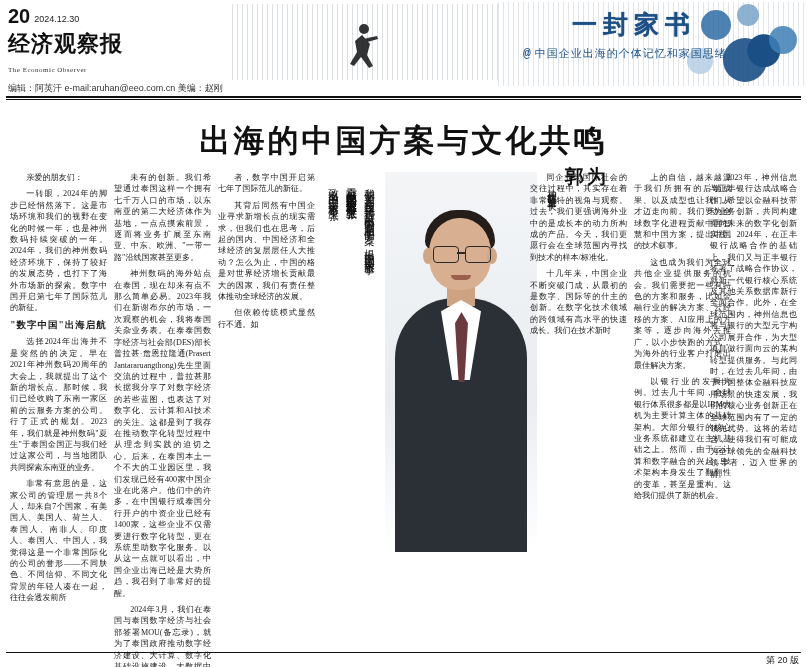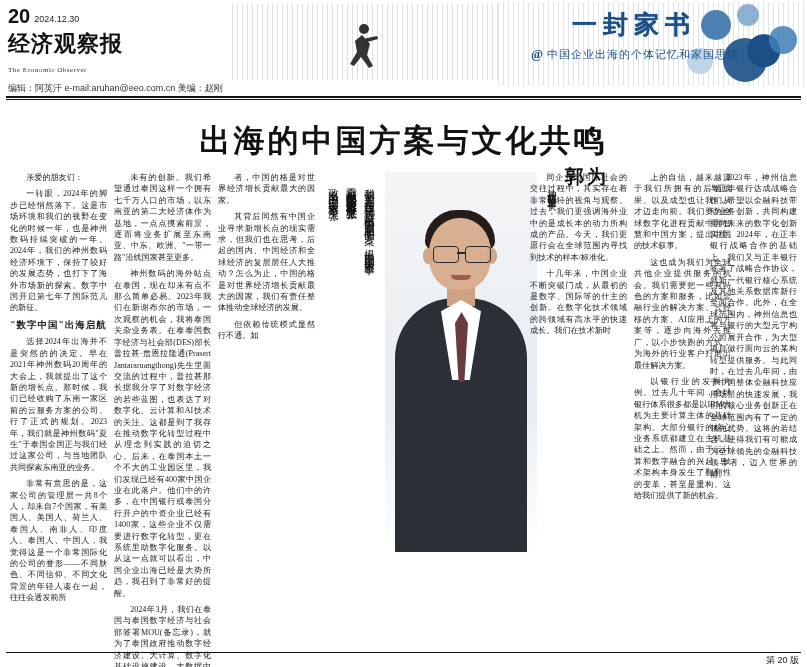--- a/index.html
+++ b/index.html
@@ -29,21 +29,21 @@
   .runner{position:absolute;left:108px;top:18px;width:44px;height:50px;opacity:.85;}
 
   .mast-right{position:absolute;left:498px;top:2px;width:309px;height:84px;overflow:hidden;}
   .mr-bg{position:absolute;inset:0;background:
       radial-gradient(circle at 86% 58%, #1b4f86 0 16px, rgba(27,79,134,0) 17px),
       repeating-linear-gradient(90deg,#dfe5ea 0px,#dfe5ea 1px,#ffffff 1px,#ffffff 5px);
   }
   .mr-circles{position:absolute;right:4px;top:2px;width:120px;height:82px;}
   .mr-c{position:absolute;border-radius:50%;}
   .letter-title{position:absolute;left:74px;top:6px;font-family:"Liberation Serif",serif;font-weight:bold;font-size:25px;color:#1b4f86;letter-spacing:6px;text-shadow:0 0 1px #1b4f86;}
-  .letter-sub{position:absolute;left:4px;top:44px;font-family:Liberation Serif, serif;font-size:11px;color:#1b4f86;letter-spacing:1px;padding-left:29px;}
+  .letter-sub{position:absolute;left:25px;top:44px;font-family:Liberation Mono, monospace;font-size:11px;color:#1b4f86;letter-spacing:1px;}
   .at-mark{display:inline-block;font-weight:bold;font-size:13px;color:#1b4f86;margin-right:3px;}
 
   .byline-bar{position:absolute;left:8px;top:82px;width:470px;font-family:"Liberation Sans",sans-serif;font-size:9px;color:#333;}
   .rule-top{position:absolute;left:6px;top:96px;width:795px;height:2px;background:#111;}
   .rule-top2{position:absolute;left:6px;top:99px;width:795px;height:1px;background:#111;}
 
   
   .headline{position:absolute;left:0;top:120px;width:807px;text-align:center;
     font-family:"Liberation Serif",serif;font-weight:bold;font-size:31px;letter-spacing:3px;color:#111;}
 
@@ -146,21 +146,21 @@
     </div>
 
     <div class="col c2">
       <p>未有的创新。我们希望通过泰国这样一个拥有七千万人口的市场，以东南亚的第二大经济体作为基地，一点点摸索前景，逐而将业务扩展至东南亚、中东、欧洲、"一带一路"沿线国家甚至更多。</p>
       <p>神州数码的海外站点在泰国，现在却来有点不那么简单必易。2023年我们在新谢布尔的市场，一次观察的机会，我将泰国关杂业务表。在泰泰国数字经济与社会部(DES)部长普拉甚·詹恩拉隆通(Prasert Jantararuangthong)先生里面交流的过程中，普拉甚那长据我分享了对数字经济的若些蓝图，也表达了对数字化、云计算和AI技术的关注。这都是到了我存在推动数字化转型过程中从理念到实践的迫切之心。后来，在泰国本土一个不大的工业园区里，我们发现已经有400家中国企业在此落户。他们中的许多，在中国银行或泰国分行开户的中资企业已经有1400家，这些企业不仅需要进行数字化转型，更在系统里助数字化服务。以从这一点就可以看出，中国企业出海已经是大势所趋，我召到了非常好的提醒。</p>
       <p>2024年3月，我们在泰国与泰国数字经济与社会部签署MOU(备忘录)，就为了泰国政府推动数字经济建设、大计算、数字化基础设施建设、大数据中心、数字化人才培养、人工智能等领域发展的重要伙伴。</p>
 
     </div>
 
     <div class="col c3">
-      <p>者，中国的格是对世界经济增长贡献最大的因家。</p>
+      <p>者，数字中国开启第七年了国际范儿的新征。</p>
       <p>其背后同然有中国企业寻求新增长点的现实需求，但我们也在思考，后起的国内、中国经济和全球经济的复层层任人大推动？怎么为止，中国的格是对世界经济增长贡献最大的因家，我们有责任整体推动全球经济的发展。</p>
       <p>但依赖传统模式显然行不通。如</p>
     </div>
 
     <div class="vstrip v1">致出海的中国技术叙事主张</div>
     <div class="vstrip v2">贡献中国的技术叙事主张</div>
     <div class="vstrip v3">我们需要为全球数字化进程贡献出中国智慧和中国方案，提出中国的技术叙事。</div>
 
     <div class="portrait">
       <div class="pf-bg"></div>

